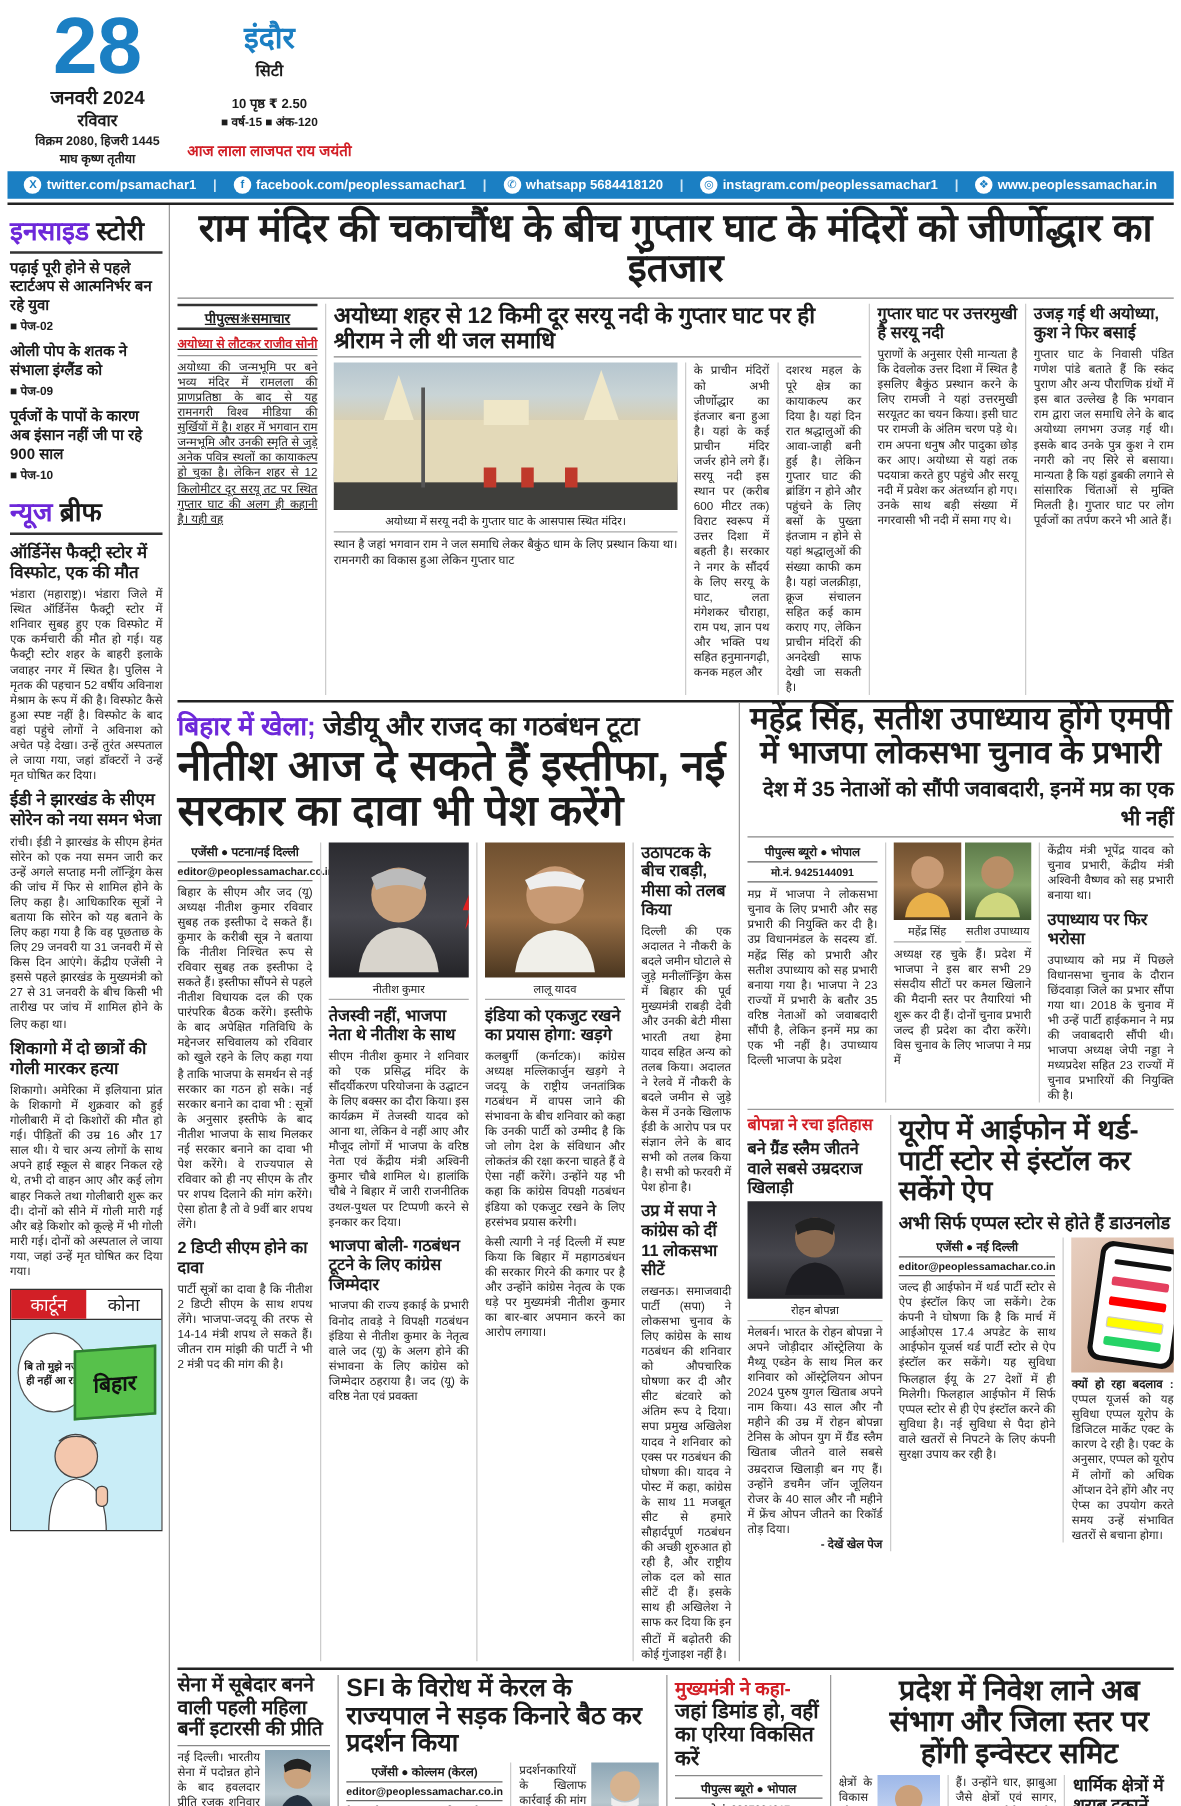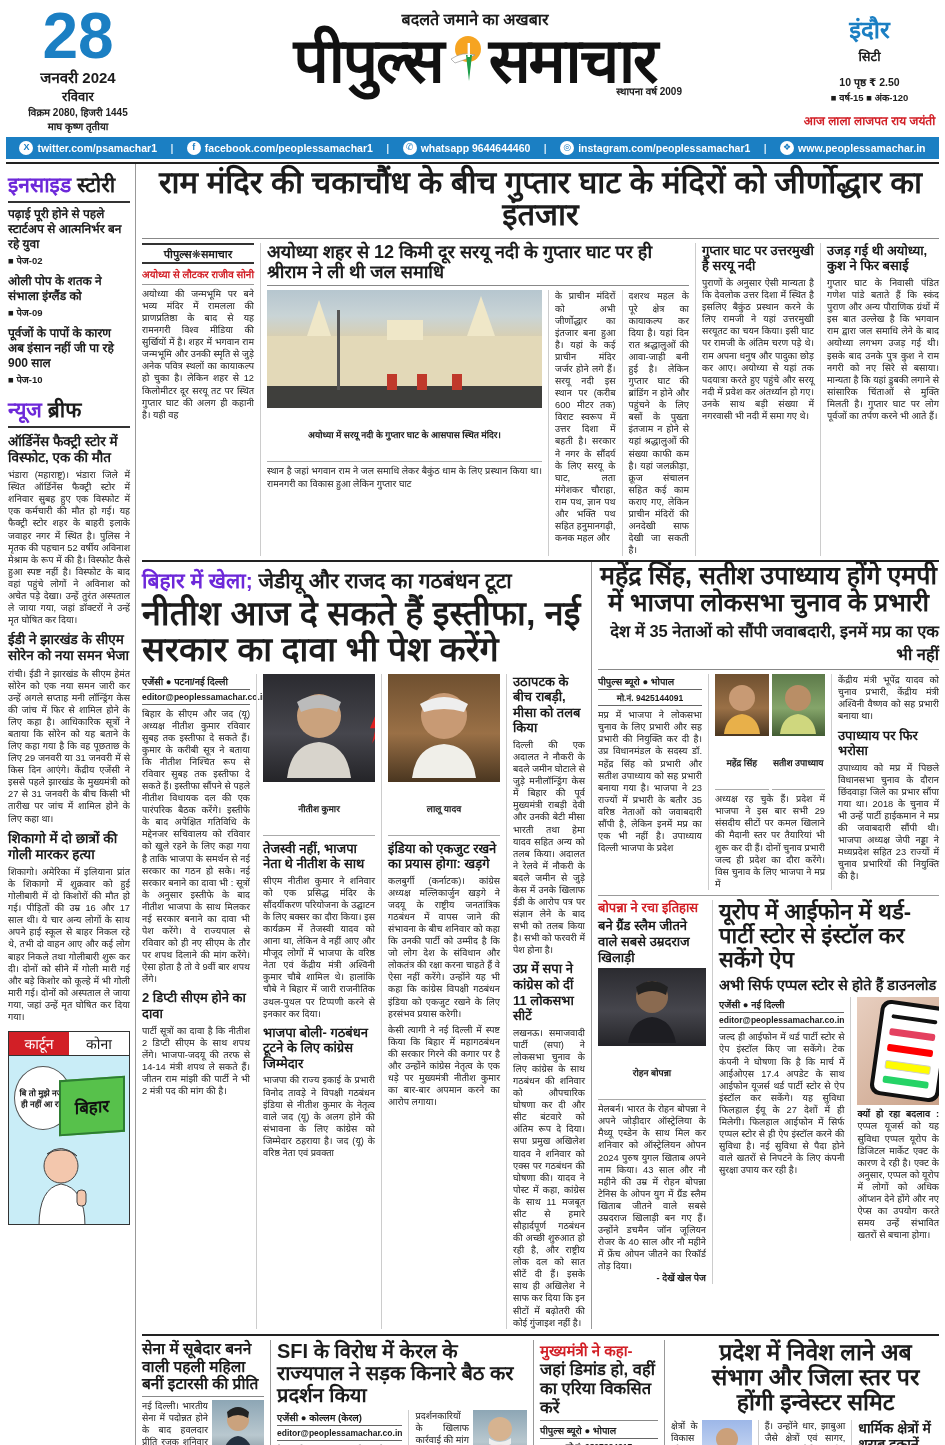--- a/index.html
+++ b/index.html
@@ -43,24 +43,24 @@
   .cartoon{border:1px solid #333;margin-top:8px;}
   .cartoon-hd{display:flex;font-size:14px;font-weight:400;border-bottom:1px solid #333;}
   .cartoon-hd .l{background:#d21f26;color:#fff;flex:1;text-align:center;padding:2px 0;}
   .cartoon-hd .r{flex:1;text-align:center;padding:2px 0;}
   .cartoon-body{background:#c9edf7;height:168px;position:relative;overflow:hidden;}
   .board{position:absolute;right:4px;top:22px;width:62px;height:52px;background:#57c14b;border:2px solid #2e7d32;color:#111;font-size:17px;font-weight:900;display:flex;align-items:center;justify-content:center;transform:skewY(-4deg);}
   .bubble{position:absolute;left:5px;top:10px;width:58px;height:64px;background:#fff;border:1px solid #555;border-radius:50%;font-size:8.5px;font-weight:bold;display:flex;align-items:center;justify-content:center;text-align:center;padding:4px;box-sizing:border-box;}
   .figure{position:absolute;left:18px;bottom:-6px;}
   
   .bt{font-size:9.3px;line-height:1.3;}
-  .byl{font-size:9.5px;font-weight:bold;text-align:left;padding:1px 0;}
+  .byl{font-size:9.5px;font-weight:bold;text-align:center;padding:1px 0;}
   .eml{font-size:8.5px;font-weight:bold;text-align:center;border-top:1px solid #666;border-bottom:1px solid #666;padding:2px 0;margin-bottom:3px;}
   .subh{font-size:13px;font-weight:900;line-height:1.2;margin:5px 0 3px 0;}
-  .capt{font-size:9px;font-weight:700;text-align:center;padding:20px 0;border-bottom:1px solid #aaa;margin-bottom:3px;}
+  .capt{font-size:9px;font-weight:400;text-align:center;padding:2px 0;border-bottom:1px solid #aaa;margin-bottom:3px;}
   .cols{display:flex;}
   .cols>div+div{border-left:1px solid #ccc;padding-left:6px;margin-left:6px;}
   .photo{position:relative;overflow:hidden;}
   .sil{display:block;margin:auto;}
   
   .lead-hl{font-size:31px;font-weight:900;line-height:1.05;text-align:center;padding:3px 0 6px 0;border-bottom:1px solid #888;margin-bottom:4px;}
   .lead-row{display:flex;padding-bottom:4px;border-bottom:2px solid #222;}
   .lead-brand{font-size:11px;font-weight:900;text-align:center;border-top:2px solid #333;border-bottom:2px solid #333;padding:1px 0;}
   .lead-byl{font-size:10px;font-weight:900;color:#d21f26;text-align:center;margin:3px 0;border-bottom:1px solid #999;padding-bottom:3px;}
   .lead-sub{font-size:18px;font-weight:900;line-height:1.1;border-bottom:1px solid #888;padding-bottom:3px;margin-bottom:4px;}
@@ -100,36 +100,20 @@
 
 <div class="page">
 
   <div class="hdr">
     <div class="hdr-date">
       <div class="day">28</div>
       <div class="m1">जनवरी 2024</div>
       <div class="m2">रविवार</div>
       <div class="m3">विक्रम 2080, हिजरी 1445</div>
       <div class="m4">माघ कृष्ण तृतीया</div>
-    </div>
-    <div class="hdr-mast">
-      <div class="tagline">बदलते जमाने का अखबार</div>
-      <div class="mast-row">
-        <span class="mast-word">पीपुल्स</span>
-        <span>
-          <svg width="34" height="52" viewBox="0 0 34 52">
-            <circle cx="19" cy="16" r="13" fill="#f6a421"></circle>
-            <path d="M2 26 Q14 18 26 22 Q16 27 6 30 Z" fill="#fff" stroke="#888" stroke-width="0.6"></path>
-            <path d="M17 22 L23 22 L20 48 Z" fill="#1e9e4a"></path>
-            <rect x="18.6" y="10" width="2.4" height="14" fill="#fff"></rect>
-          </svg>
-        </span>
-        <span class="mast-word">समाचार</span>
-      </div>
-      <div class="estab">स्थापना वर्ष 2009</div>
     </div>
     <div class="hdr-ed">
       <div class="city">इंदौर</div>
       <div class="citylab">सिटी</div>
       <div class="price">10 पृष्ठ ₹ 2.50</div>
       <div class="vol">■ वर्ष-15 ■ अंक-120</div>
       <div class="note">आज लाला लाजपत राय जयंती</div>
     </div>
   </div>
 
@@ -139,21 +123,21 @@
         <span>twitter.com/psamachar1</span>
       </span>
       <span class="soc-sep">|</span>
     <span class="soc-item">
         <span class="soc-ic">f</span>
         <span>facebook.com/peoplessamachar1</span>
       </span>
       <span class="soc-sep">|</span>
     <span class="soc-item">
         <span class="soc-ic">✆</span>
-        <span>whatsapp 9644644460</span>
+        <span>whatsapp 5684418120</span>
       </span>
       <span class="soc-sep">|</span>
     <span class="soc-item">
         <span class="soc-ic">◎</span>
         <span>instagram.com/peoplessamachar1</span>
       </span>
       <span class="soc-sep">|</span>
     <span class="soc-item">
         <span class="soc-ic">❖</span>
         <span>www.peoplessamachar.in</span>
@@ -197,21 +181,21 @@
           </span>
         </div>
       </div>
     </div>
 
     <div class="maincol">
 
       <div>
         <div class="lead-hl">राम मंदिर की चकाचौंध के बीच गुप्तार घाट के मंदिरों को जीर्णोद्धार का इंतजार</div>
         <div class="lead-row">
-          <div style="width:112px;flex:none;">
+          <div style="width:112px;flex:none;text-decoration:underline;">
             <div class="lead-brand">पीपुल्स❋समाचार</div>
             <div class="lead-byl">अयोध्या से लौटकर राजीव सोनी</div>
             <div class="bt jc">अयोध्या की जन्मभूमि पर बने भव्य मंदिर में रामलला की प्राणप्रतिष्ठा के बाद से यह रामनगरी विश्व मीडिया की सुर्खियों में है। शहर में भगवान राम जन्मभूमि और उनकी स्मृति से जुड़े अनेक पवित्र स्थलों का कायाकल्प हो चुका है। लेकिन शहर से 12 किलोमीटर दूर सरयू तट पर स्थित गुप्तार घाट की अलग ही कहानी है। यही वह</div>
           </div>
           <div style="flex:1;min-width:0;border-left:1px solid #ccc;padding-left:6px;margin-left:6px;">
             <div class="lead-sub">अयोध्या शहर से 12 किमी दूर सरयू नदी के गुप्तार घाट पर ही श्रीराम ने ली थी जल समाधि</div>
             <div class="cols">
               <div style="width:275px;flex:none;">
                 <div class="photo temple">
                   <svg viewBox="0 0 275 118" preserveAspectRatio="none">

